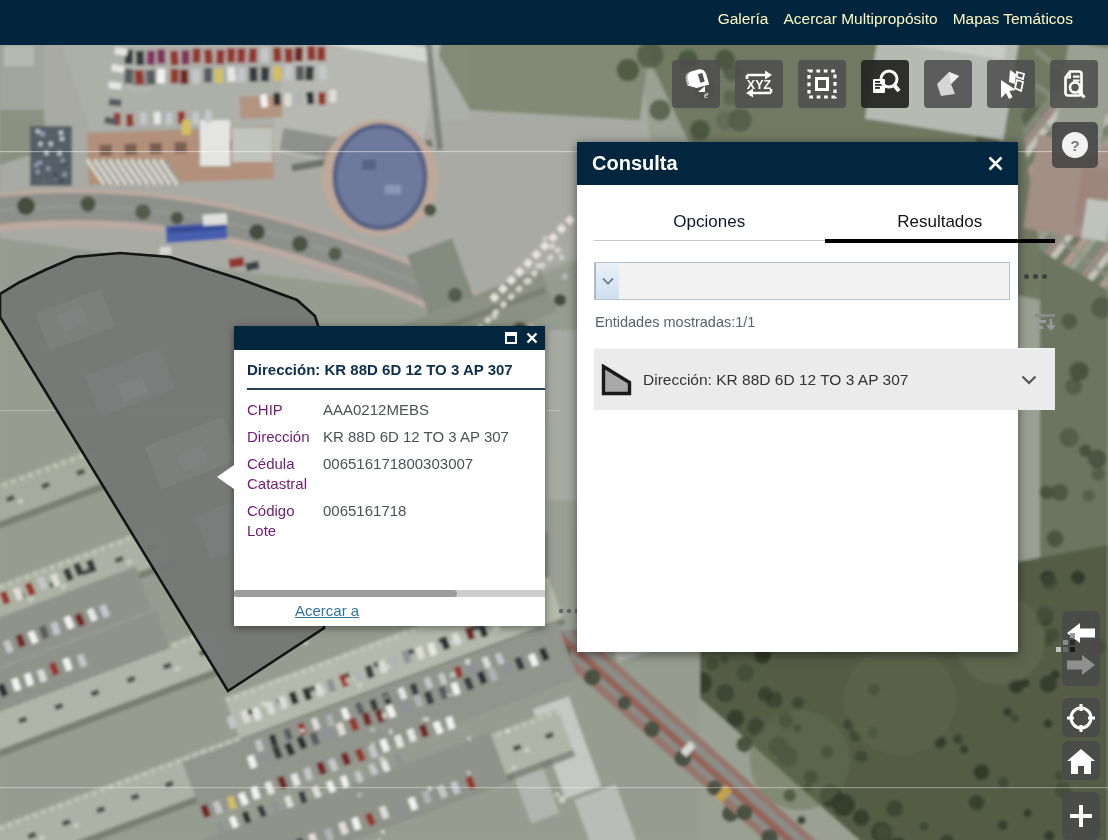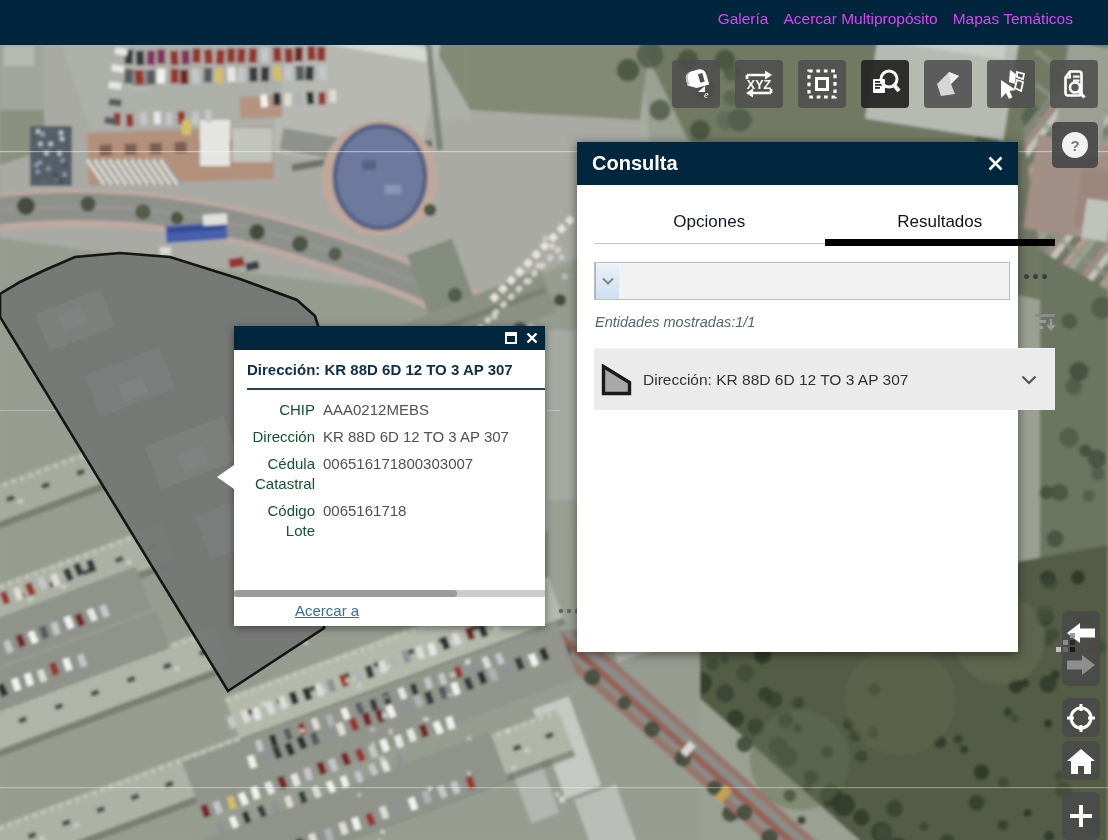--- a/index.html
+++ b/index.html
@@ -1,21 +1,21 @@
 <!DOCTYPE html>
 <html><head>
 <meta charset="utf-8">
 <style>
 * { margin:0; padding:0; box-sizing:border-box; }
 html,body { width:1108px; height:840px; overflow:hidden; }
 body { font-family:"Liberation Sans", sans-serif; position:relative; background:#99a08f; }
 #map { position:absolute; left:0; top:0; filter:saturate(0.82); }
 #navbar { position:absolute; left:0; top:0; width:1108px; height:45px; background:#02253e;
   display:flex; justify-content:flex-end; align-items:center; gap:15px; padding-right:35px; padding-bottom:7px; }
-#navbar span { color:#d946ef; font-size:15.5px; }
+#navbar span { color:#fef9c3; font-size:15.5px; }
 #toolbar { position:absolute; left:672px; top:60px; display:flex; gap:15px; }
 .tbtn { width:48px; height:48px; border-radius:4px; background:rgba(78,78,78,0.88);
   display:flex; align-items:center; justify-content:center; }
 .tbtn.active { background:rgba(38,38,38,0.95); }
 #helpbtn { position:absolute; left:1052px; top:122px; width:46px; height:46px; border-radius:5px;
   background:rgba(72,72,72,0.92); display:flex; align-items:center; justify-content:center; }
 
 
 .mbtn { position:absolute; left:1062px; width:38px; background:rgba(74,74,74,0.9); border-radius:6px;
   display:flex; align-items:center; justify-content:center; }
@@ -23,44 +23,44 @@
 
 #popup { position:absolute; left:234px; top:326px; width:311px; height:300px; background:#fff;
   box-shadow:0 2px 8px rgba(0,0,0,0.45); }
 #popup .hdr { height:24px; background:#03263f; position:relative; }
 #popup .ptr { position:absolute; left:-17px; top:139px; width:0; height:0;
   border-top:12px solid transparent; border-bottom:12px solid transparent; border-right:17px solid #fff; }
 #popup .title { margin:10px 0 0 13px; font-size:15px; font-weight:bold; color:#0d2e4d; line-height:20px;
   padding-bottom:8px; border-bottom:2px solid #26425a; white-space:nowrap; overflow:hidden; }
 #popup table { margin:10px 0 0 13px; border-collapse:collapse; width:298px; table-layout:fixed; }
 #popup td { font-size:15px; vertical-align:top; padding:0 0 7px 0; line-height:20px; }
-#popup td.l { color:#14532d; width:76px; padding-right:8px;text-align:right; }
+#popup td.l { color:#701a75; width:76px; padding-right:8px; }
 #popup td.v { color:#4d5257; white-space:nowrap; overflow:hidden; }
 #popup .sbar { position:absolute; left:0; top:264px; width:311px; height:7px; background:#cdcdcd; }
 #popup .sthumb { position:absolute; left:0; top:0; width:223px; height:7px; background:#9b9b9b; border-radius:4px; }
 #popup .foot { position:absolute; left:13px; top:276px; width:285px; display:flex; justify-content:space-between; align-items:center;margin-left:48px; }
 #popup .foot .lnk { color:#31729f; font-size:15px; text-decoration:underline; }
 
 
 #panel { position:absolute; left:577px; top:142px; width:441px; height:510px; background:#fff;
   box-shadow:0 2px 10px rgba(0,0,0,0.5); }
 #panel .hdr { height:43px; background:#03263f; color:#fff; font-size:20px; font-weight:bold;
   line-height:43px; padding-left:15px; position:relative; }
 #ptabs { position:absolute; left:17px; top:44px; width:461px; display:flex; border-bottom:1px solid #c8c8c8; }
 #ptabs .tab { width:50%; text-align:center; font-size:17px; padding:26px 0 7px 0; color:#0f172a; }
-#ptabs .tab.active { color:#141414; border-bottom:7px solid #000000; margin-bottom:-3px; padding-bottom:7px; }
+#ptabs .tab.active { color:#141414; border-bottom:4px solid #000000; margin-bottom:-3px; padding-bottom:7px; }
 #pdrop { position:absolute; left:17px; top:120px; width:416px; height:38px; background:#f2f2f2;
   border:1px solid #b9c0c7; display:flex; }
 #pdrop .txt { flex:1; font-size:15.5px; color:#4a4a4a; line-height:36px; padding-left:14px;
   white-space:nowrap; overflow:hidden; }
 #pdrop .arr { width:24px; border-left:1px solid #9fb6ca; background:linear-gradient(#eaf1f8,#cfe0ef);
   display:flex; align-items:center; justify-content:center; }
 #pdots { position:absolute; left:447px; top:132px; width:30px; display:flex; gap:4px; }
 #pdots i { width:5px; height:5px; border-radius:50%; background:#3f3f3f; }
-#pent { position:absolute; left:18px; top:172px; font-size:14.5px; color:#57646f;font-style:italic; }
+#pent { position:absolute; left:18px; top:172px; font-size:14.5px; color:#57646f; }
 #psort { position:absolute; left:458px; top:171px; }
 #prow { position:absolute; left:17px; top:206px; width:461px; height:62px; background:#ebebeb; border-top:1px solid #f5f5f5;
   display:flex; align-items:center; }
 #prow .txt { font-size:15.5px; color:#333; margin-left:10px; }
 #grip { position:absolute; left:1053px; top:628px; width:26px; height:26px; }
 #grip i { position:absolute; width:4.5px; height:4.5px; }
 </style>
 </head>
 <body>
 

